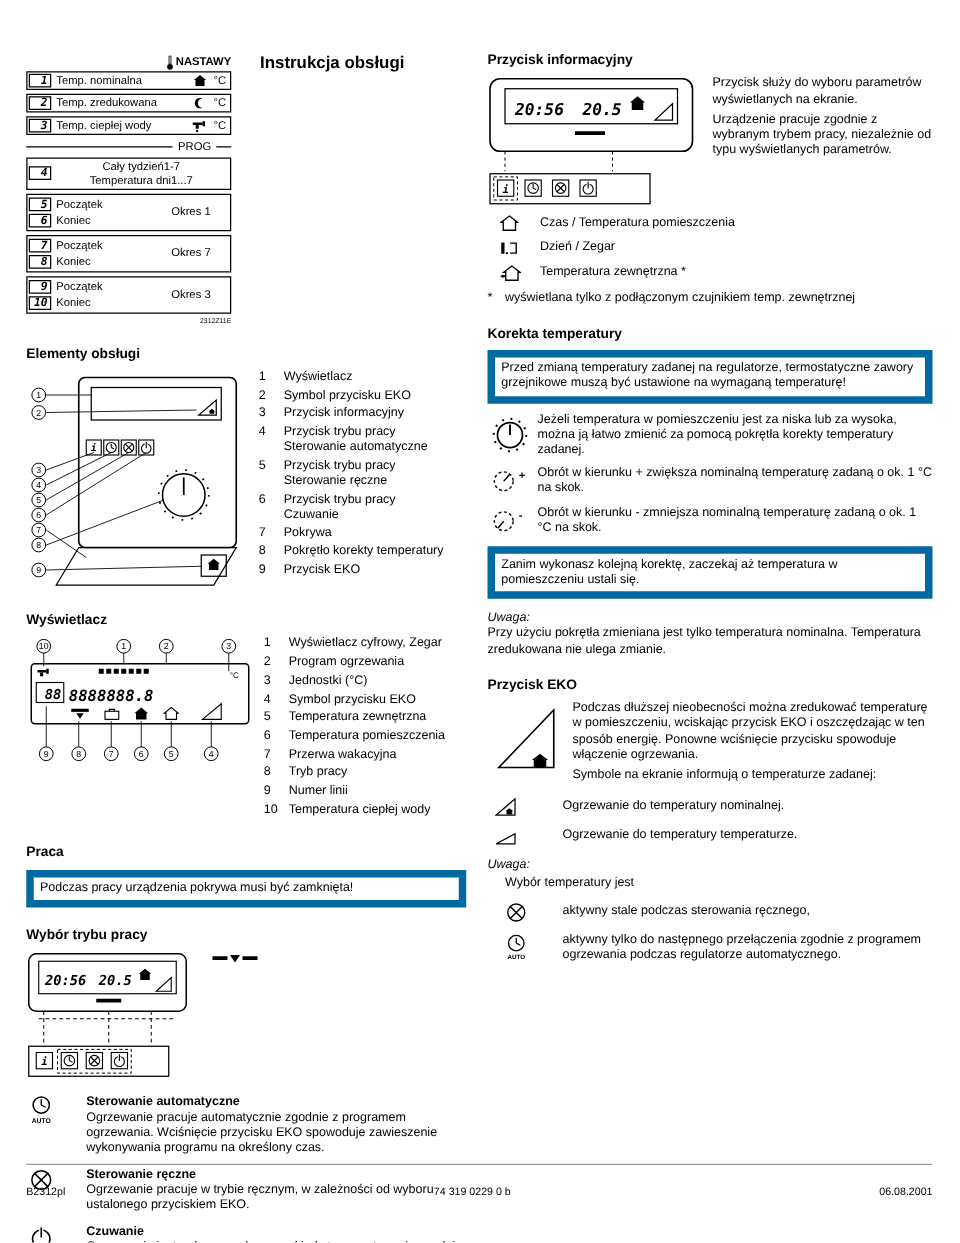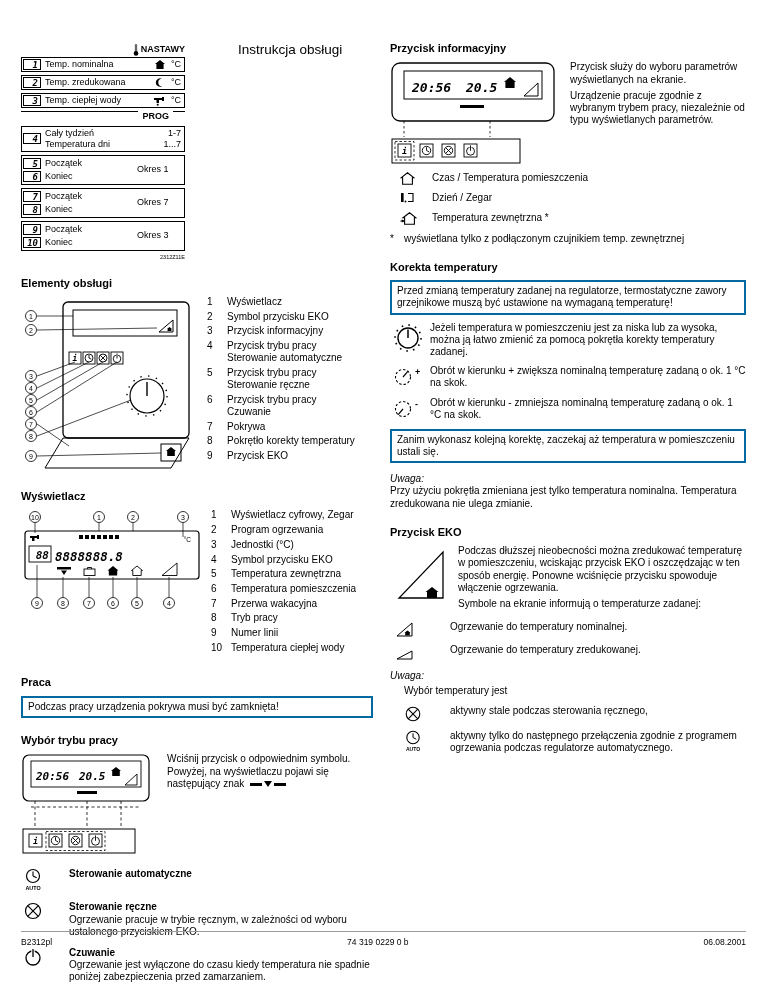--- a/index.html
+++ b/index.html
@@ -1,74 +1,74 @@
 <!DOCTYPE html>
 <html><head>
 <meta charset="utf-8">
 <style>
   *{margin:0;padding:0;box-sizing:border-box}
   body{width:768px;height:994px;background:#fff;color:#000;position:relative;overflow:hidden;
        font-family:"Liberation Sans","DejaVu Sans",sans-serif;font-size:10px;line-height:1.22}
   .page{position:absolute;inset:0}
-  .title{position:absolute;left:238px;top:42px;font-size:13.5px;font-weight:normal}
+  .title{position:absolute;left:208px;top:42px;font-size:13.5px;font-weight:bold}
   .col{position:absolute;top:42px}
   .col-left{left:21px;width:352px}
   .col-right{left:390px;width:356px}
   h2{font-size:11px;font-weight:bold;margin:16px 0 6px}
   h2.mt0{margin-top:0}
   h2.mt20{margin-top:20px}
   p{margin:0 0 4px}
   .row{display:flex;gap:8px}
-  .box{border:2px solid #0369a1;padding:3px 5px;margin:4px 0}
+  .box{border:6px solid #0369a1;padding:3px 5px;margin:4px 0}
   .segtxt{font-family:"DejaVu Sans Mono",monospace;font-style:italic;font-weight:bold}
   .tiny{font-size:5.5px}
   .uwaga-label{font-style:italic}
   .uwaga{margin-top:10px}
   .uwaga-intro{margin:3px 0 2px 14px}
   
   .nastawy{width:164px;font-size:9px}
   .nas-head{display:flex;justify-content:flex-end;align-items:center;gap:2px;height:15px;font-weight:bold}
   .nas-row{display:flex;align-items:center;border:1px solid #000;margin-bottom:3px;padding:1px 3px 1px 1px;height:15px}
   .numbox{flex:0 0 18px;border:1px solid #000;height:11px;line-height:10px;text-align:right;padding-right:2px;
           font-family:"DejaVu Sans Mono",monospace;font-style:italic;font-weight:bold;font-size:9px;background:#fff;margin-right:4px}
   .nas-label{flex:1}
   .nas-unit{flex:0 0 15px;text-align:right}
   .mini-ic{flex:0 0 13px;display:flex;justify-content:center}
-  .prog-div{display:flex;height:12px;margin-bottom:3px;font-weight:bold}
+  .prog-div{display:flex;align-items:center;height:12px;margin-bottom:3px;font-weight:normal}
   .prog-div .ln{border-top:1px solid #000;flex:1}
   .prog-div .ln2{border-top:1px solid #000;width:12px}
   .prog-div span.pl{padding:0 4px}
   .nas-week{display:flex;align-items:center;border:1px solid #000;margin-bottom:3px;padding:1px 3px 1px 1px}
   .nas-week .wk{flex:1}
-  .wk-row{display:flex;justify-content:space-between}
+  .wk-row{display:flex;justify-content:center}
   .nas-period{display:flex;border:1px solid #000;margin-bottom:3px;padding:1px 3px 1px 1px}
   .np-left{flex:1}
   .np-row{display:flex;align-items:center;height:13px}
   .np-okres{flex:0 0 44px;display:flex;align-items:center;justify-content:flex-start}
   .nas-code{text-align:right;margin-top:1px}
   
   .numlist{list-style:none}
   .numlist li{display:flex;margin-bottom:2.5px}
   .numlist .n{flex:0 0 20px}
   
-  .legend-row{display:flex;margin-top:7px;align-items:flex-start}
+  .legend-row{display:flex;margin-top:7px;align-items:center}
   .lg-text{flex:1}
   .ic42{flex:0 0 42px;padding-left:10px}
   .ic40{flex:0 0 40px;padding-left:2px}
   .ic48{flex:0 0 48px;padding-left:2px}
   .ic60{flex:0 0 60px;padding-left:6px}
   .footnote{display:flex;margin-top:8px}
   .footnote .fm{flex:0 0 14px}
   .mode{display:flex;margin-top:9px}
   .mode-title{font-weight:bold}
   .mark-icon{display:inline-flex;align-items:center;gap:2px;vertical-align:middle;margin-left:3px}
   .mark-icon .bar{width:12px;height:3px;background:#000;display:inline-block}
   .mark-icon .tri{width:0;height:0;border-left:4px solid transparent;border-right:4px solid transparent;border-top:6px solid #000}
   .footer{position:absolute;left:21px;right:22px;top:931px;display:flex;justify-content:space-between;
-          font-size:8.5px;border-top:1px solid #999;padding-top:5px}
+          font-size:8.5px;border-top:1px solid #999;padding-top:16px}
   svg{display:block}
   .co{font-size:7px}
 </style>
 </head>
 <body>
 
 <div class="page">
 
   <div class="title">Instrukcja obsługi</div>
 
@@ -471,40 +471,40 @@
           <circle cx="54.5" cy="87.5" r="4.2" fill="none" stroke="#000" stroke-width="0.9"></circle>
           <line x1="51.6" y1="84.6" x2="57.4" y2="90.4" stroke="#000" stroke-width="0.9"></line>
             <line x1="57.4" y1="84.6" x2="51.6" y2="90.4" stroke="#000" stroke-width="0.9"></line>
           <circle cx="74.5" cy="88.2" r="4" fill="none" stroke="#000" stroke-width="0.9"></circle>
           <line x1="74.5" y1="82" x2="74.5" y2="88.2" stroke="#fff" stroke-width="2.2"></line>
             <line x1="74.5" y1="82.4" x2="74.5" y2="87.8" stroke="#000" stroke-width="0.9"></line>
           <rect x="25" y="78.5" width="59" height="19" fill="none" stroke="#000" stroke-width="0.8" stroke-dasharray="2.5 2"></rect>
         </svg>
       </div>
       <div class="lg-text">
-        <span>Wciśnij przycisk o odpowiednim symbolu. Powyżej, na wyświetlaczu pojawi się następujący znak</span>
         <span class="mark-icon">
             <span class="bar"></span>
             <span class="tri"></span>
             <span class="bar"></span>
           </span>
       </div>
     </div>
 
     <div class="mode">
       <div class="ic48">
         <svg width="22" height="24" viewBox="0 0 22 24">
           <circle cx="10" cy="8" r="6.5" fill="none" stroke="#000" stroke-width="1.2"></circle>
           <line x1="10" y1="8" x2="10" y2="3.4" stroke="#000" stroke-width="1.1"></line>
             <line x1="10" y1="8" x2="13.6" y2="9.8" stroke="#000" stroke-width="1.1"></line>
           <text x="10" y="22" text-anchor="middle" font-size="5.4" font-weight="bold">AUTO</text>
         </svg>
       </div>
       <div class="lg-text">
         <div class="mode-title">Sterowanie automatyczne</div>
+        <div>Ogrzewanie pracuje automatycznie zgodnie z programem ogrzewania. Wciśnięcie przycisku EKO spowoduje zawieszenie wykonywania programu na określony czas.</div>
       </div>
     </div>
 
     <div class="mode">
       <div class="ic48">
         <svg width="20" height="20" viewBox="0 0 20 20">
           <circle cx="10" cy="10" r="7.5" fill="none" stroke="#000" stroke-width="1.2"></circle>
           <line x1="4.7" y1="4.7" x2="15.3" y2="15.3" stroke="#000" stroke-width="1.2"></line>
             <line x1="15.3" y1="4.7" x2="4.7" y2="15.3" stroke="#000" stroke-width="1.2"></line>
         </svg>
@@ -673,21 +673,21 @@
           </svg>
       </span>
       <span class="lg-text">Ogrzewanie do temperatury nominalnej.</span>
     </div>
     <div class="legend-row">
       <span class="ic60">
         <svg width="17" height="16" viewBox="0 0 17 16">
             <polygon points="1,15 16,15 16,7" fill="none" stroke="#000" stroke-width="1"></polygon>
           </svg>
       </span>
-      <span class="lg-text">Ogrzewanie do temperatury zredukowanej.</span>
+      <span class="lg-text">Ogrzewanie do temperatury temperaturze.</span>
     </div>
 
     <div class="uwaga">
       <div class="uwaga-label">Uwaga:</div>
       <div class="uwaga-intro">Wybór temperatury jest</div>
 
       <div class="legend-row">
         <span class="ic60" style="padding-left:14px">
           <svg width="18" height="18" viewBox="0 0 18 18">
             <circle cx="9" cy="9" r="6.8" fill="none" stroke="#000" stroke-width="1.1"></circle>

